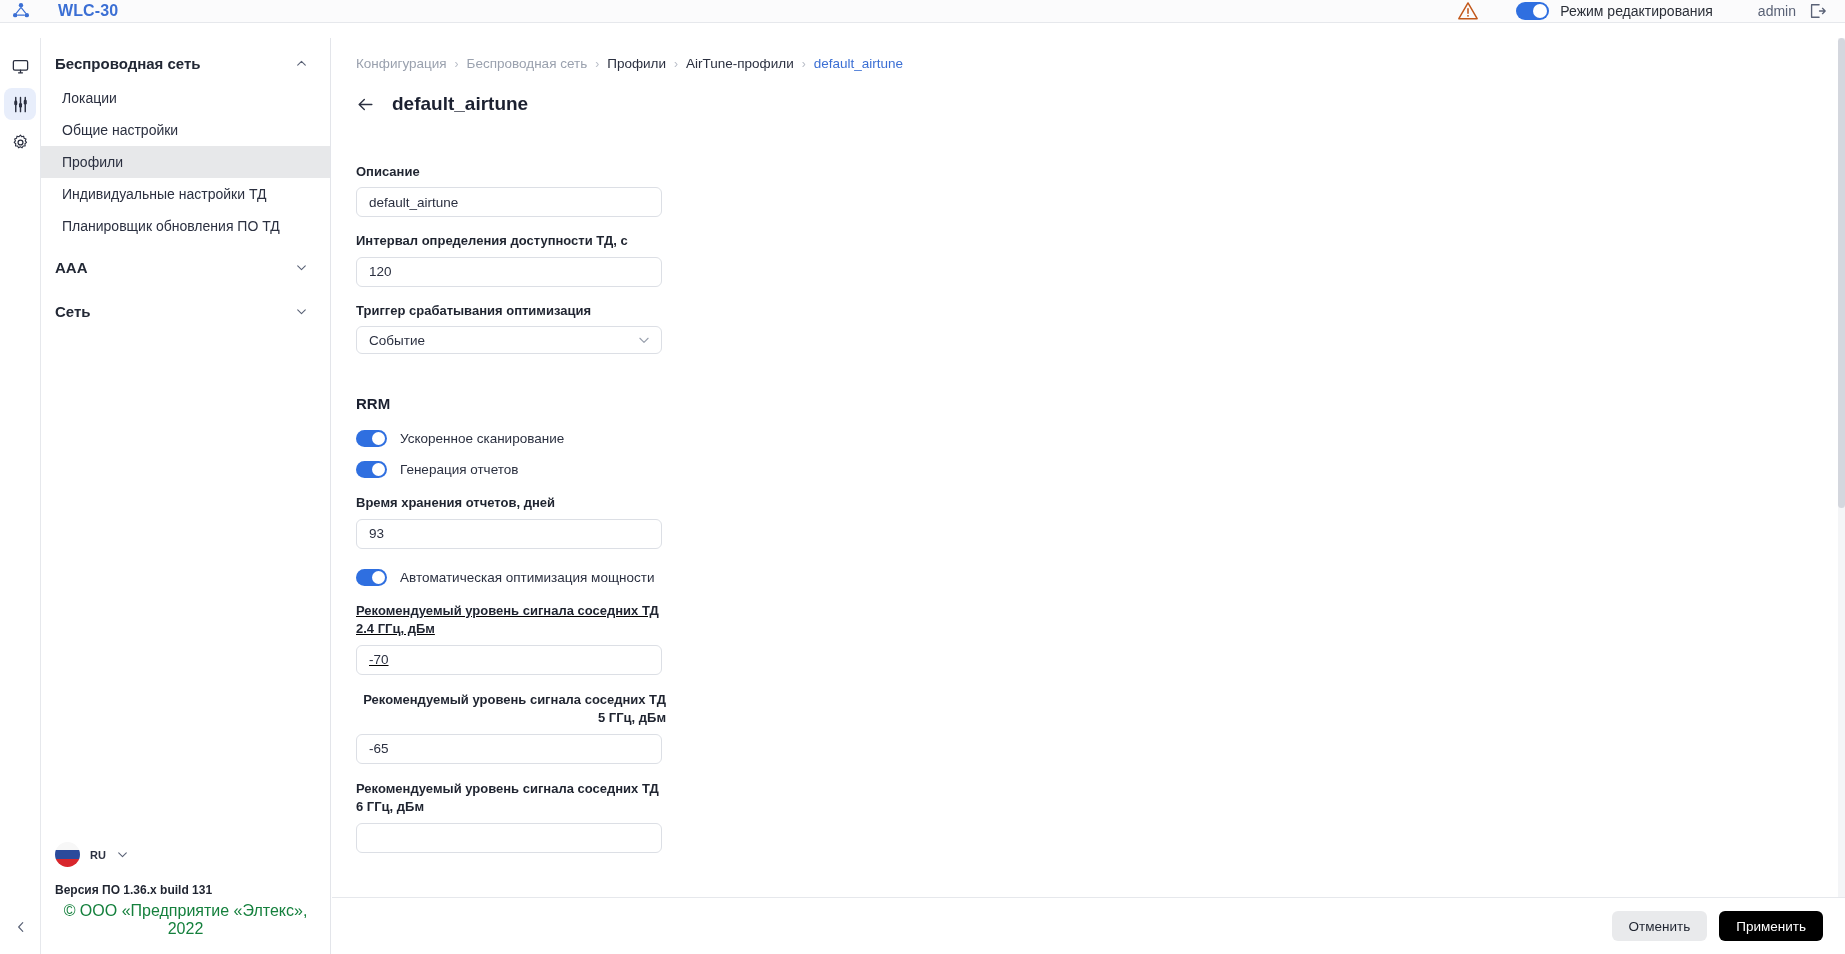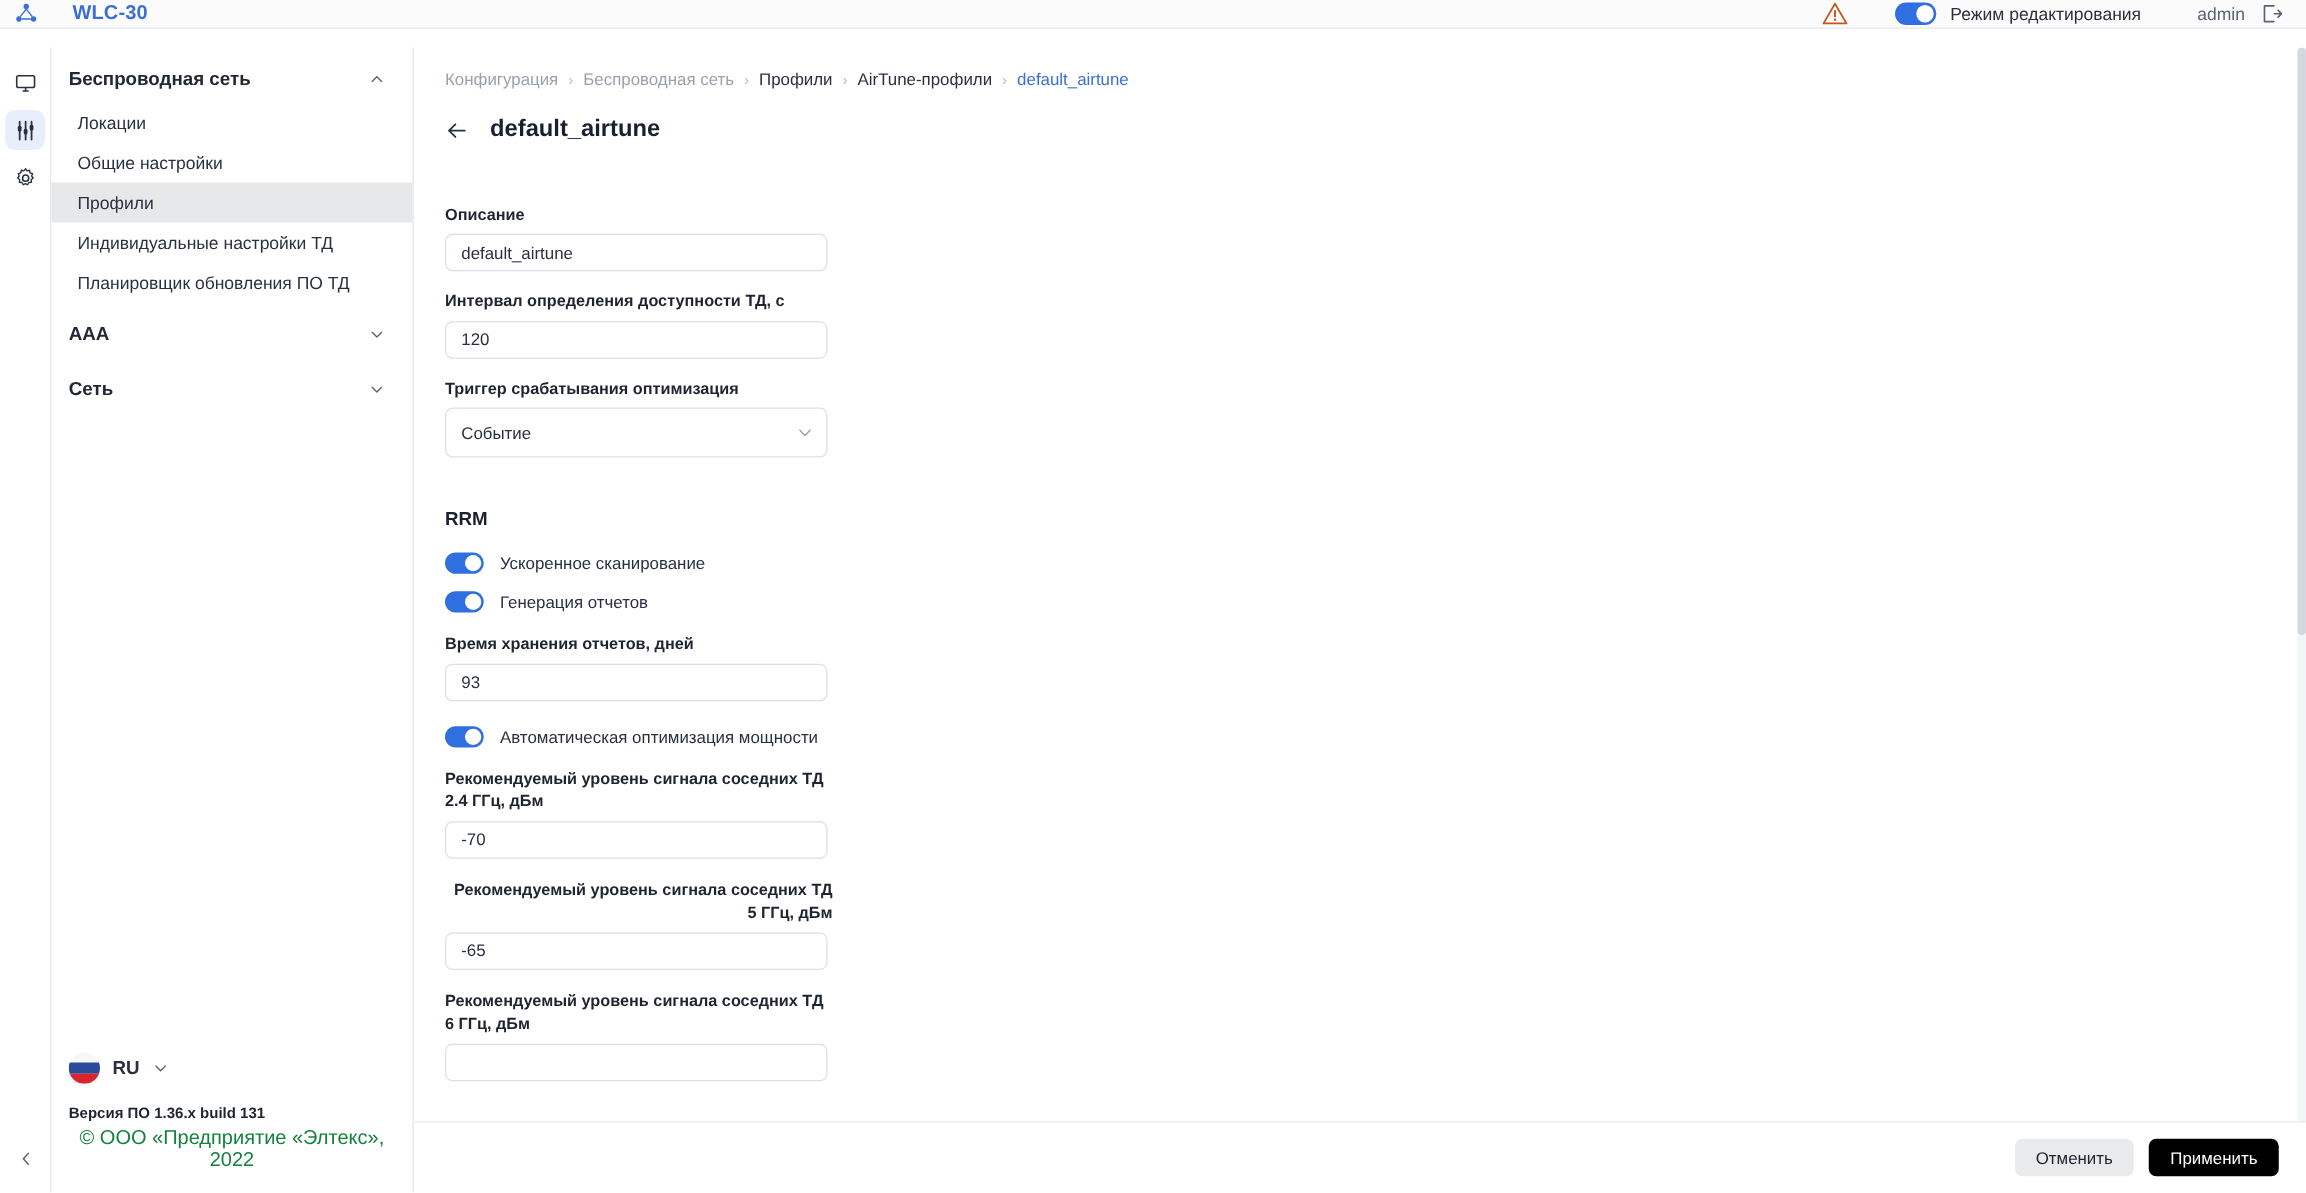--- a/index.html
+++ b/index.html
@@ -92,21 +92,21 @@
   }
   .lang-row { display: flex; align-items: center; gap: 10px; cursor: pointer; margin-bottom: 16px; }
   .flag {
     width: 25px; height: 25px; border-radius: 50%; overflow: hidden;
     display: flex; flex-direction: column; flex: 0 0 auto;
   }
   .flag i { display: block; height: 33.34%; width: 100%; }
   .flag .w { background: #f7f7f7; }
   .flag .b { background: #2b4a9b; }
   .flag .r { background: #d8262c; }
-  .lang-code { font-size: 15px; font-weight: bold; color: #2b3040; }
+  .lang-code { font-size: 11px; font-weight: bold; color: #2b3040; }
   .ver-line { font-size: 12px; font-weight: bold; color: #1f2430; margin-bottom: 5px; }
   .copy-line { font-size: 16px; color: #15803d; text-align: center; }
 
   
   .main {
     position: absolute; top: 38px; left: 332px; right: 0; bottom: 0;
     background: #ffffff; overflow: hidden;
   }
   .crumbs {
     display: flex; align-items: center; gap: 8px;
@@ -126,21 +126,21 @@
   .field-label {
     font-size: 13px; font-weight: bold; color: #1f2430;
     margin-bottom: 6px; max-width: 310px; line-height: 1.42;
   }
   .input {
     width: 306px; height: 30px; border: 1px solid #dcdfe5; border-radius: 6px;
     background: #fff; display: flex; align-items: center;
     padding: 0 12px; font-size: 13.5px; color: #2b3040; cursor: text;
   }
   .select {
-    width: 306px; height: 40px; border: 1px solid #dcdfe5; border-radius: 6px;
+    width: 306px; height: 28px; border: 1px solid #dcdfe5; border-radius: 6px;
     background: #fff; display: flex; align-items: center; justify-content: space-between;
     padding: 0 10px 0 12px; font-size: 13.5px; color: #2b3040; cursor: pointer;
   }
   .select .chev { color: #9aa1ae; display: flex; }
 
   .section-title { font-size: 15px; font-weight: bold; color: #1b2030; margin: 41px 0 18px 0; }
   .toggle-row { display: flex; align-items: center; gap: 13px; margin-bottom: 14px; }
   .toggle-row .t-label { font-size: 13.5px; color: #2b3040; }
 
   
@@ -362,21 +362,21 @@
     <div class="field" style="margin-top:16px;">
       <div class="field-label">Время хранения отчетов, дней</div>
       <div class="input">93</div>
     </div>
 
     <div class="toggle-row" style="margin-top:20px;">
       <span class="toggle sm"></span>
       <span class="t-label">Автоматическая оптимизация мощности</span>
     </div>
 
-    <div class="field" style="margin-top:16px;">
+    <div class="field" style="margin-top:16px;text-decoration:underline;">
       <div class="field-label">Рекомендуемый уровень сигнала соседних ТД 2.4 ГГц, дБм</div>
       <div class="input">-70</div>
     </div>
 
     <div class="field" style="margin-top:16px;text-align:right;">
       <div class="field-label">Рекомендуемый уровень сигнала соседних ТД 5 ГГц, дБм</div>
       <div class="input">-65</div>
     </div>
 
     <div class="field" style="margin-top:16px;">

